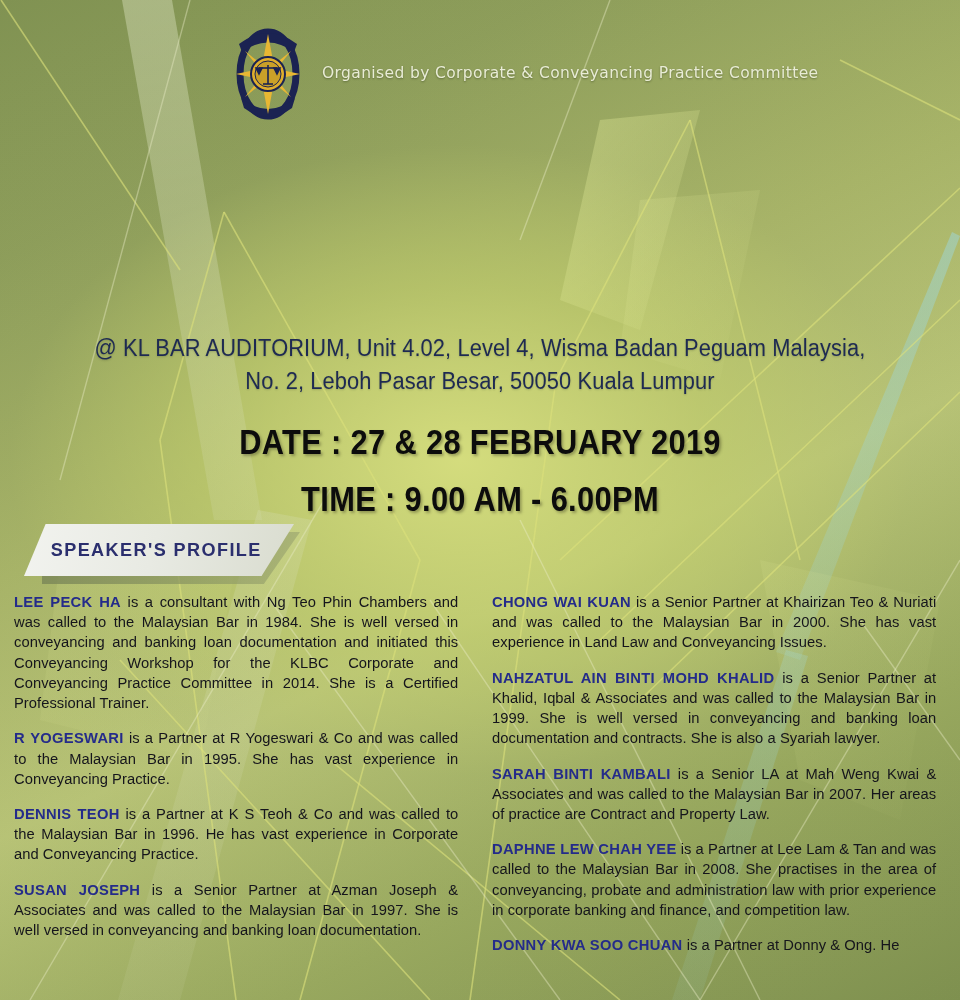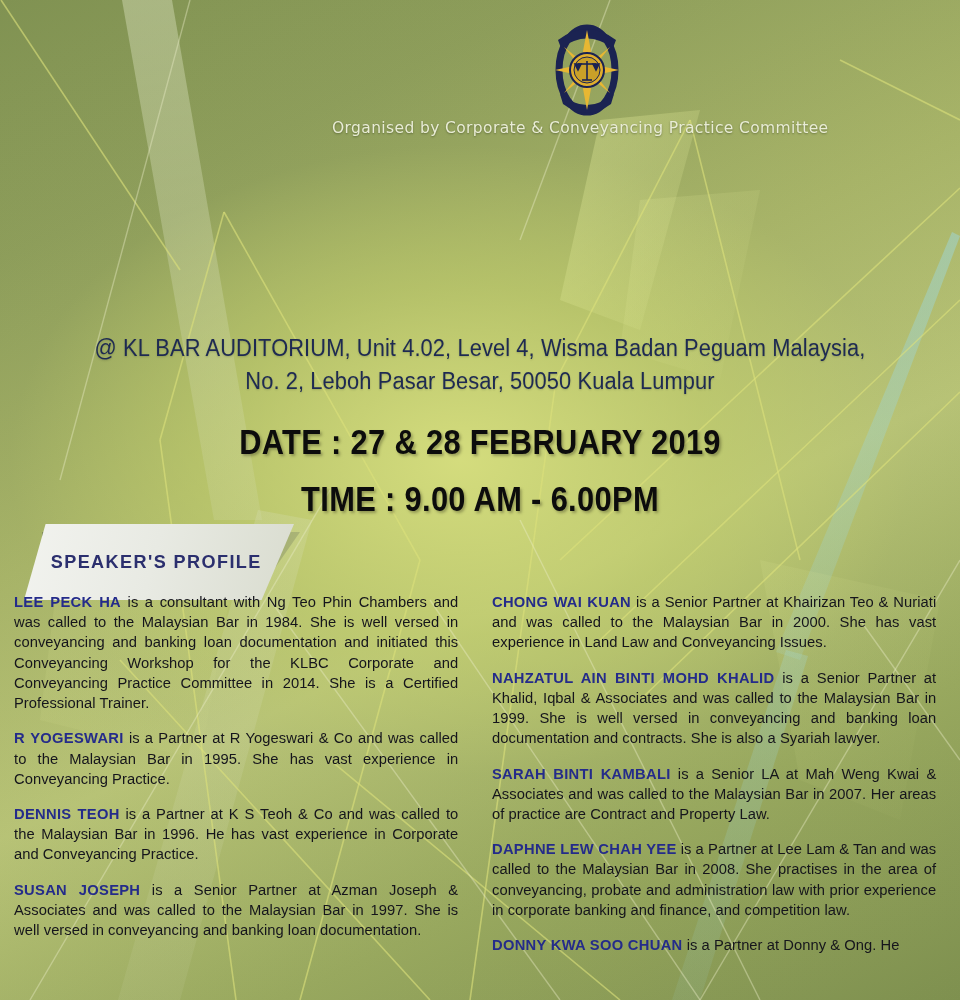--- a/index.html
+++ b/index.html
@@ -39,21 +39,20 @@
   .header {
     position: absolute;
     top: 18px;
     left: 0;
     width: 960px;
     height: 108px;
     display: flex;
     align-items: center;
     justify-content: flex-start;
     padding-left: 232px;
-    flex-direction: column;
   }
 
   .crest {
     width: 72px;
     height: 100px;
     flex: 0 0 auto;
     margin-right: 18px;
   }
 
   .organised-by {
@@ -154,21 +153,21 @@
     height: 52px;
     background: linear-gradient(100deg, rgba(120,132,86,0.80) 0%, rgba(138,150,98,0.72) 60%, rgba(150,160,110,0.55) 100%);
     clip-path: polygon(0% 0%, 100% 0%, 86% 100%, 0% 100%);
   }
 
   .banner {
     position: absolute;
     left: 0;
     top: 0;
     width: 270px;
-    height: 76px;
+    height: 52px;
     background: linear-gradient(105deg, #f2f3ef 0%, #e8eae3 48%, #d9dccf 100%);
     clip-path: polygon(8% 0%, 100% 0%, 88% 100%, 0% 100%);
     display: flex;
     align-items: center;
     justify-content: center;
   }
 
   .banner-text {
     font-family: "Liberation Sans Narrow", "Liberation Sans", sans-serif;
     font-weight: bold;

